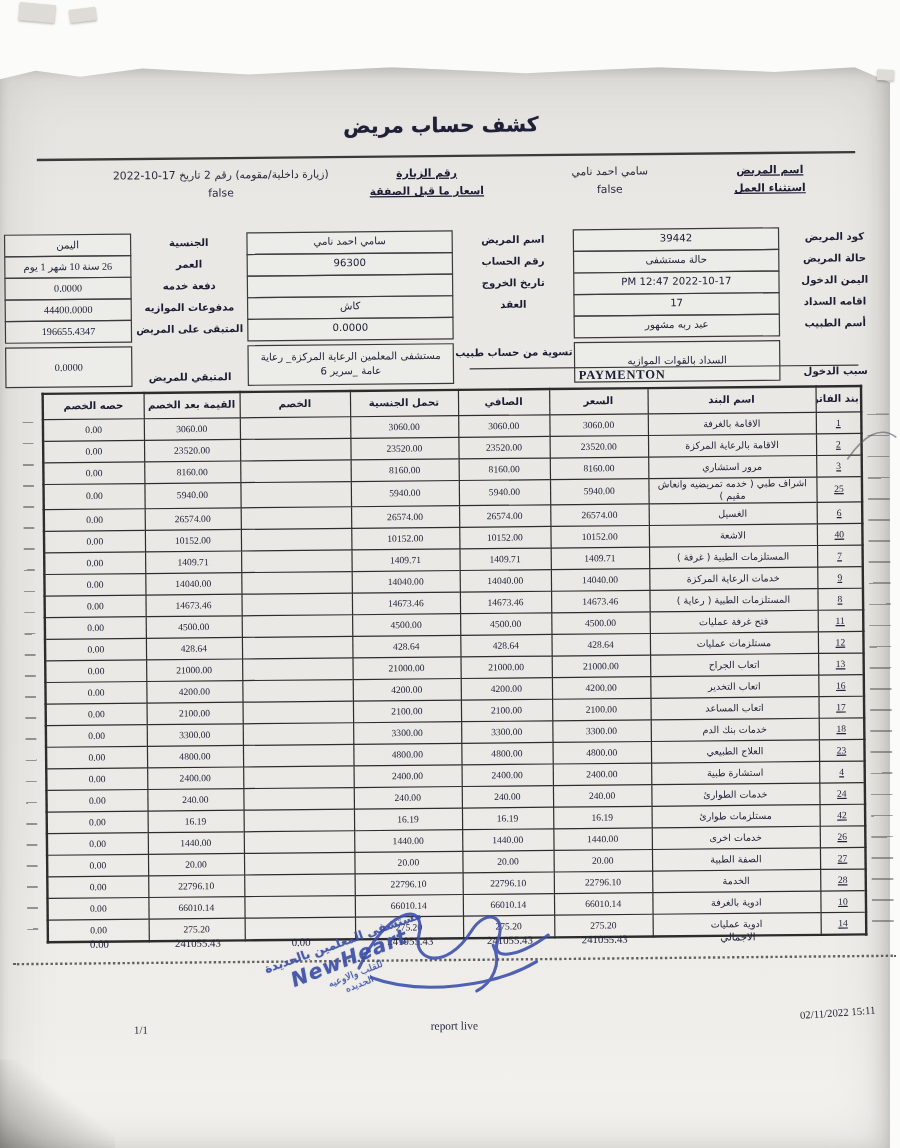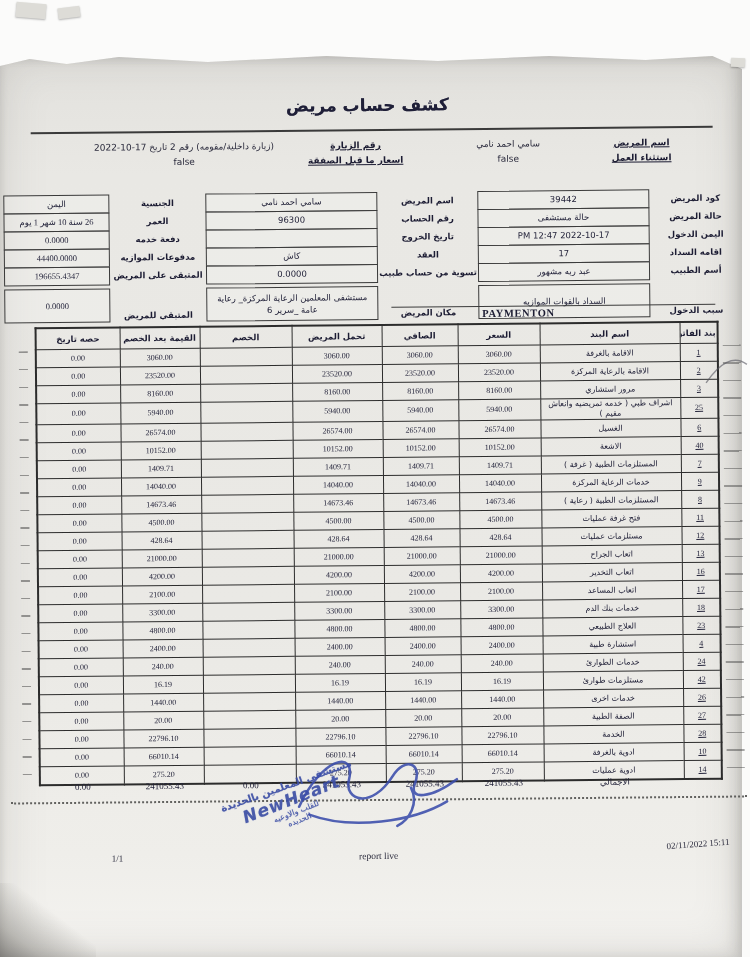--- a/index.html
+++ b/index.html
@@ -139,21 +139,20 @@
         <div>17</div>
         <div>عبد ربه مشهور</div>
         <div>السداد بالقوات الموازيه</div>
       </div>
     <div class="lblcol g2l">
         <div>اسم المريض</div>
         <div>رقم الحساب</div>
         <div>تاريخ الخروج</div>
         <div>العقد</div>
         <div>تسوية من حساب طبيب</div>
-        <div>مكان المريض</div>
       </div>
     <div class="valcol g2v">
         <div>سامي احمد نامي</div>
         <div>96300</div>
         <div></div>
         <div>كاش</div>
         <div>0.0000</div>
         <div>مستشفى المعلمين  الرعاية المركزة_ رعاية عامة _سرير 6</div>
       </div>
     <div class="lblcol g3l">
@@ -187,24 +186,24 @@
         <col style="width:92px">
         <col style="width:80px">
         <col style="width:84px">
     </colgroup>
     <thead>
       <tr>
           <th>بند الفاتورة</th>
           <th>اسم البند</th>
           <th>السعر</th>
           <th>الصافي</th>
-          <th>تحمل المريض</th>
+          <th>تحمل الجنسية</th>
           <th>الخصم</th>
           <th>القيمة بعد الخصم</th>
-          <th>حصه تاريخ</th>
+          <th>حصه الخصم</th>
         </tr>
     </thead>
     <tbody>
   <tr>
     <td class="c-id">1</td>
     <td>الاقامة بالغرفة</td>
     <td class="c-num">3060.00</td>
     <td class="c-num">3060.00</td>
     <td class="c-num">3060.00</td>
     <td class="c-num"></td>

